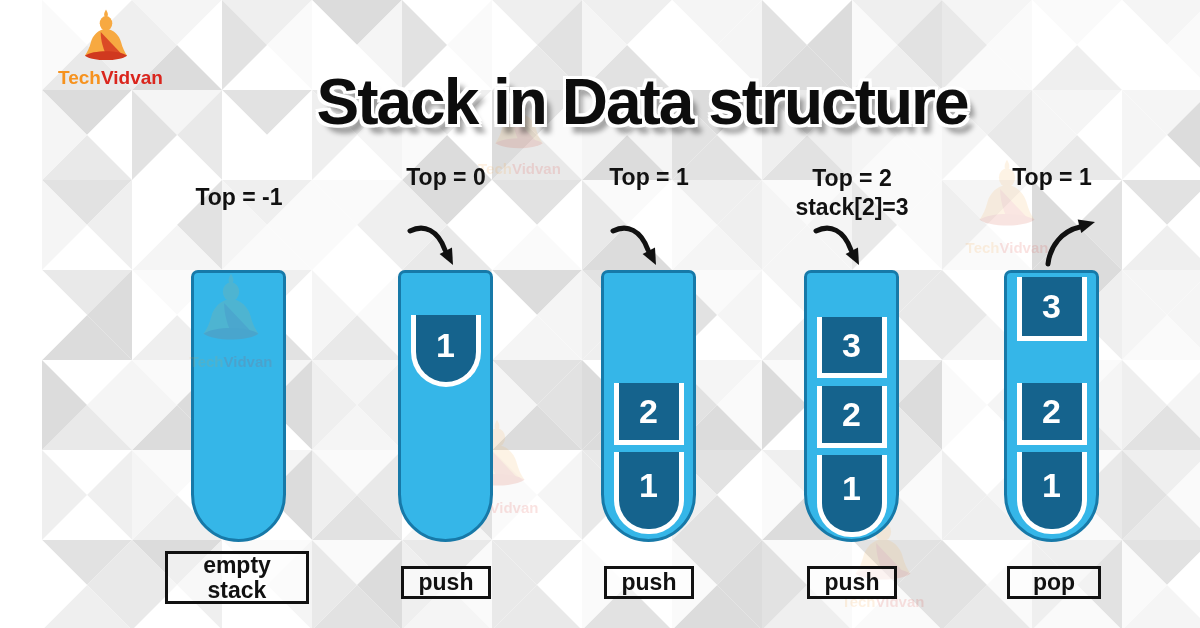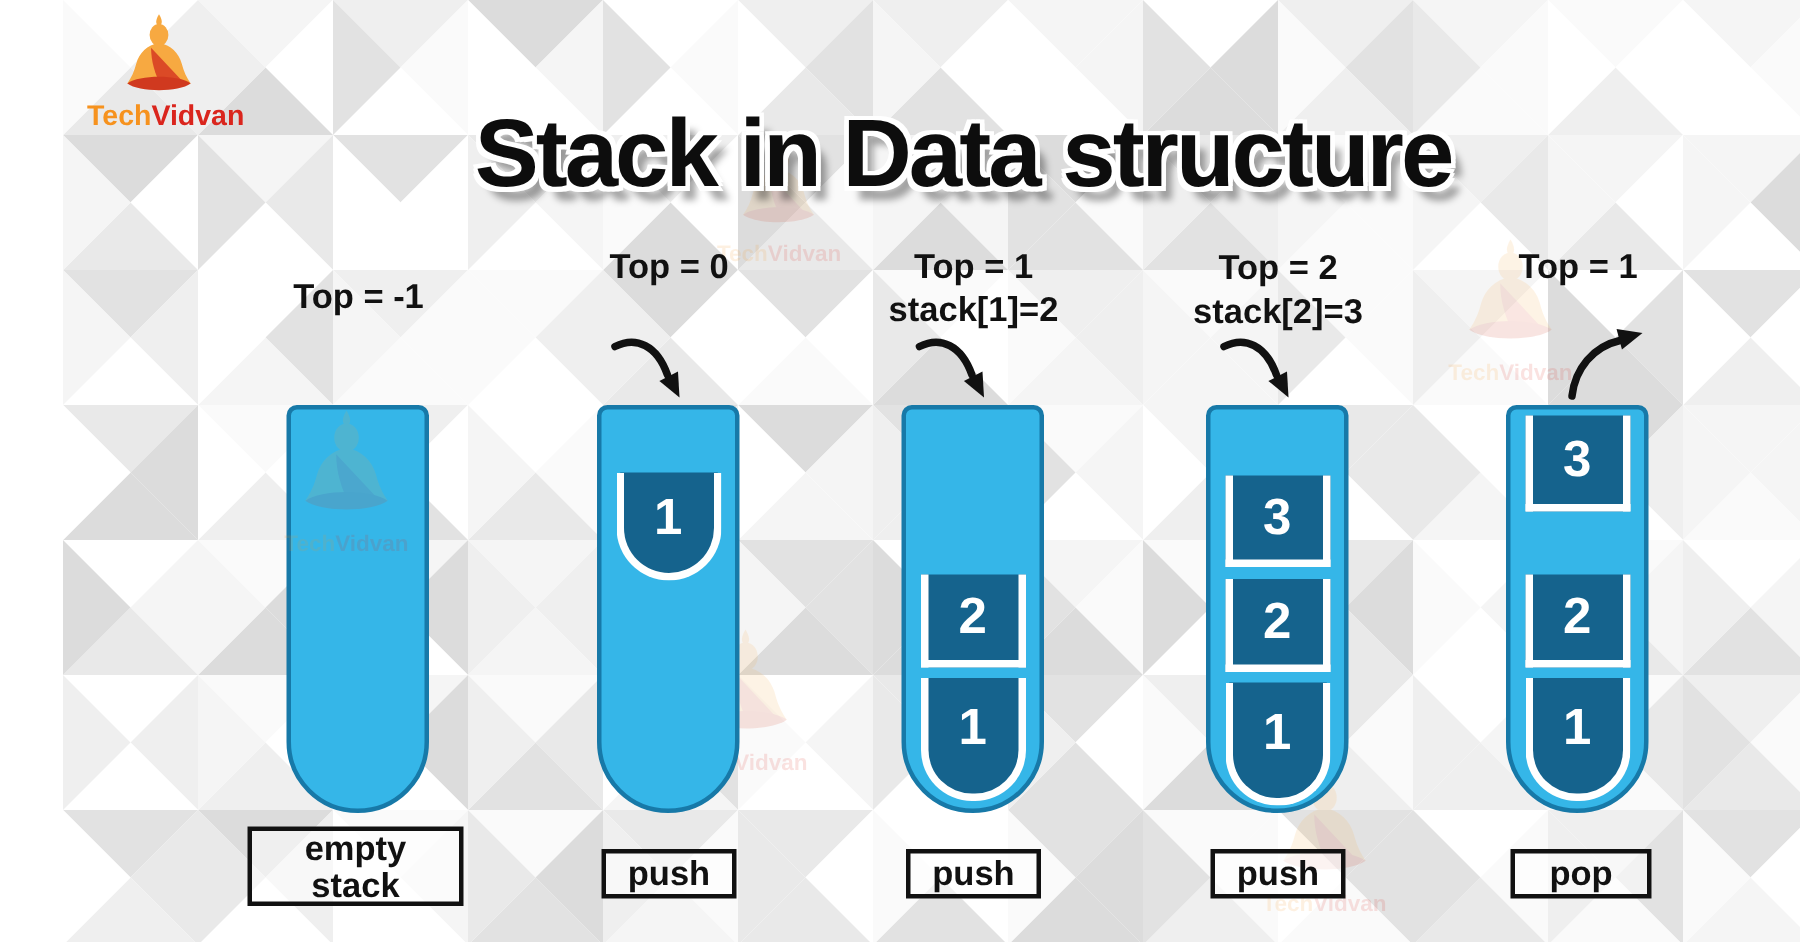--- a/index.html
+++ b/index.html
@@ -571,21 +571,20 @@
         <div class="elem elem-drop">1</div>
       </div>
       <div class="action-box" style="left:359px;top:566px;width:90px;height:33px;">
         <div>push</div>
       </div>
     </div>
 
     <div>
       <div class="top-label" style="left:492px;top:163px;">
         <div>Top = 1</div>
-        <div>stack[1]=2</div>
 
       </div>
       <svg class="arrow" style="left:565px;top:222px;" width="58" height="48" viewBox="0 0 58 48">
         <path d="M6 9 C 20 2, 34 8, 41 28" fill="none" stroke="#111" stroke-width="5" stroke-linecap="round"></path>
         <polygon points="49,43 35.6,32 48,25.6" fill="#111"></polygon>
       </svg>
       <div class="tube" style="left:559px;">
         <div class="spacer" style="height:110px;"></div>
         <div class="elem elem-std">2</div>
         <div class="spacer" style="height:7px;"></div>

